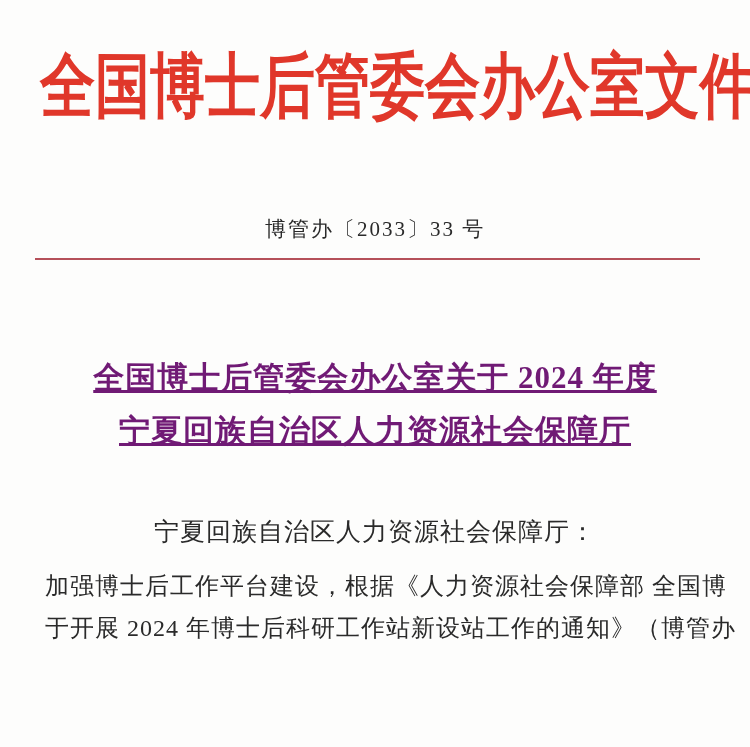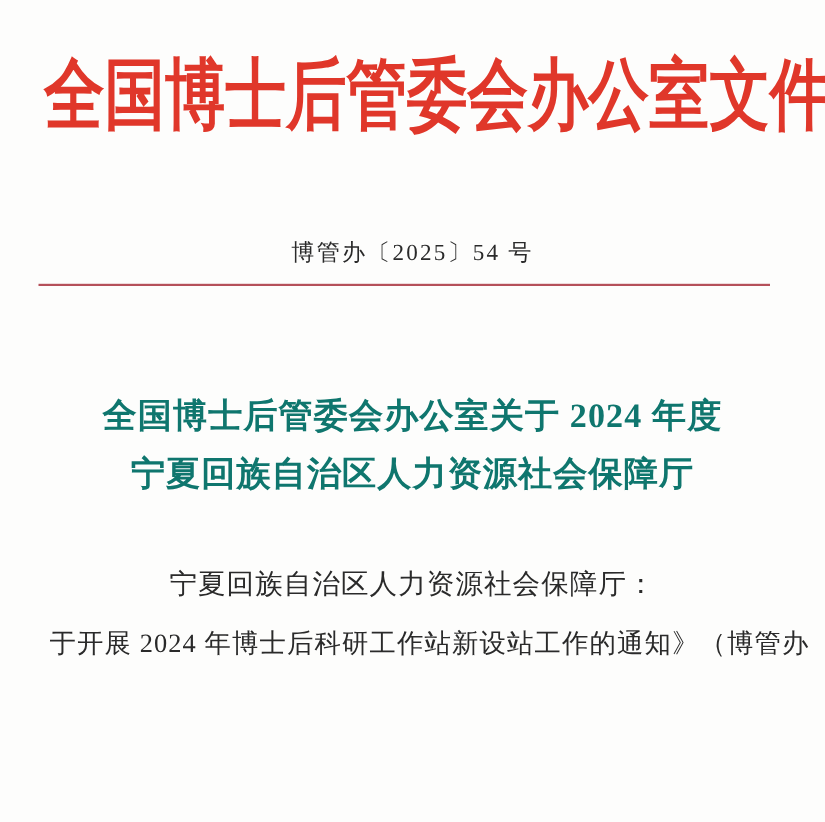--- a/index.html
+++ b/index.html
@@ -49,22 +49,23 @@
     background: var(--rule-red);
     border: none;
   }
   .title-block {
     position: absolute;
     left: 45px; right: 45px; top: 332px;
     text-align: center;
     font-weight: bold;
     font-size: 31px;
     line-height: 53px;
-    color: #0f766e;
+    color: #701a75;
     letter-spacing: 1px;
+    text-decoration: underline;
   }
   .salutation {
     position: absolute;
     left: 45px; right: 45px; top: 496px;
     font-size: 25px;
     line-height: 34px;
     letter-spacing: 1px;
     color: #2a2a2a;
     text-align: center;
   }
@@ -85,28 +86,29 @@
     text-indent: 2em;
   }
 </style>
 </head>
 <body>
 
 <div class="page">
 
   <div class="header-red">全国博士后管委会办公室文件</div>
 
-  <div class="doc-number">博管办〔2025〕54 号</div>
+  <div class="doc-number">博管办〔2033〕33 号</div>
 
   <div class="red-rule"></div>
 
   <div class="title-block">
     <div>全国博士后管委会办公室关于 2024 年度</div>
     <div>宁夏回族自治区人力资源社会保障厅</div>
   </div>
 
   <div class="salutation">宁夏回族自治区人力资源社会保障厅：</div>
 
   <div class="body-block">
+    <div class="body-line">加强博士后工作平台建设，根据《人力资源社会保障部 全国博</div>
     <div class="body-line">于开展 2024 年博士后科研工作站新设站工作的通知》（博管办</div>
   </div>
 
 </div>
 
 </body></html>

